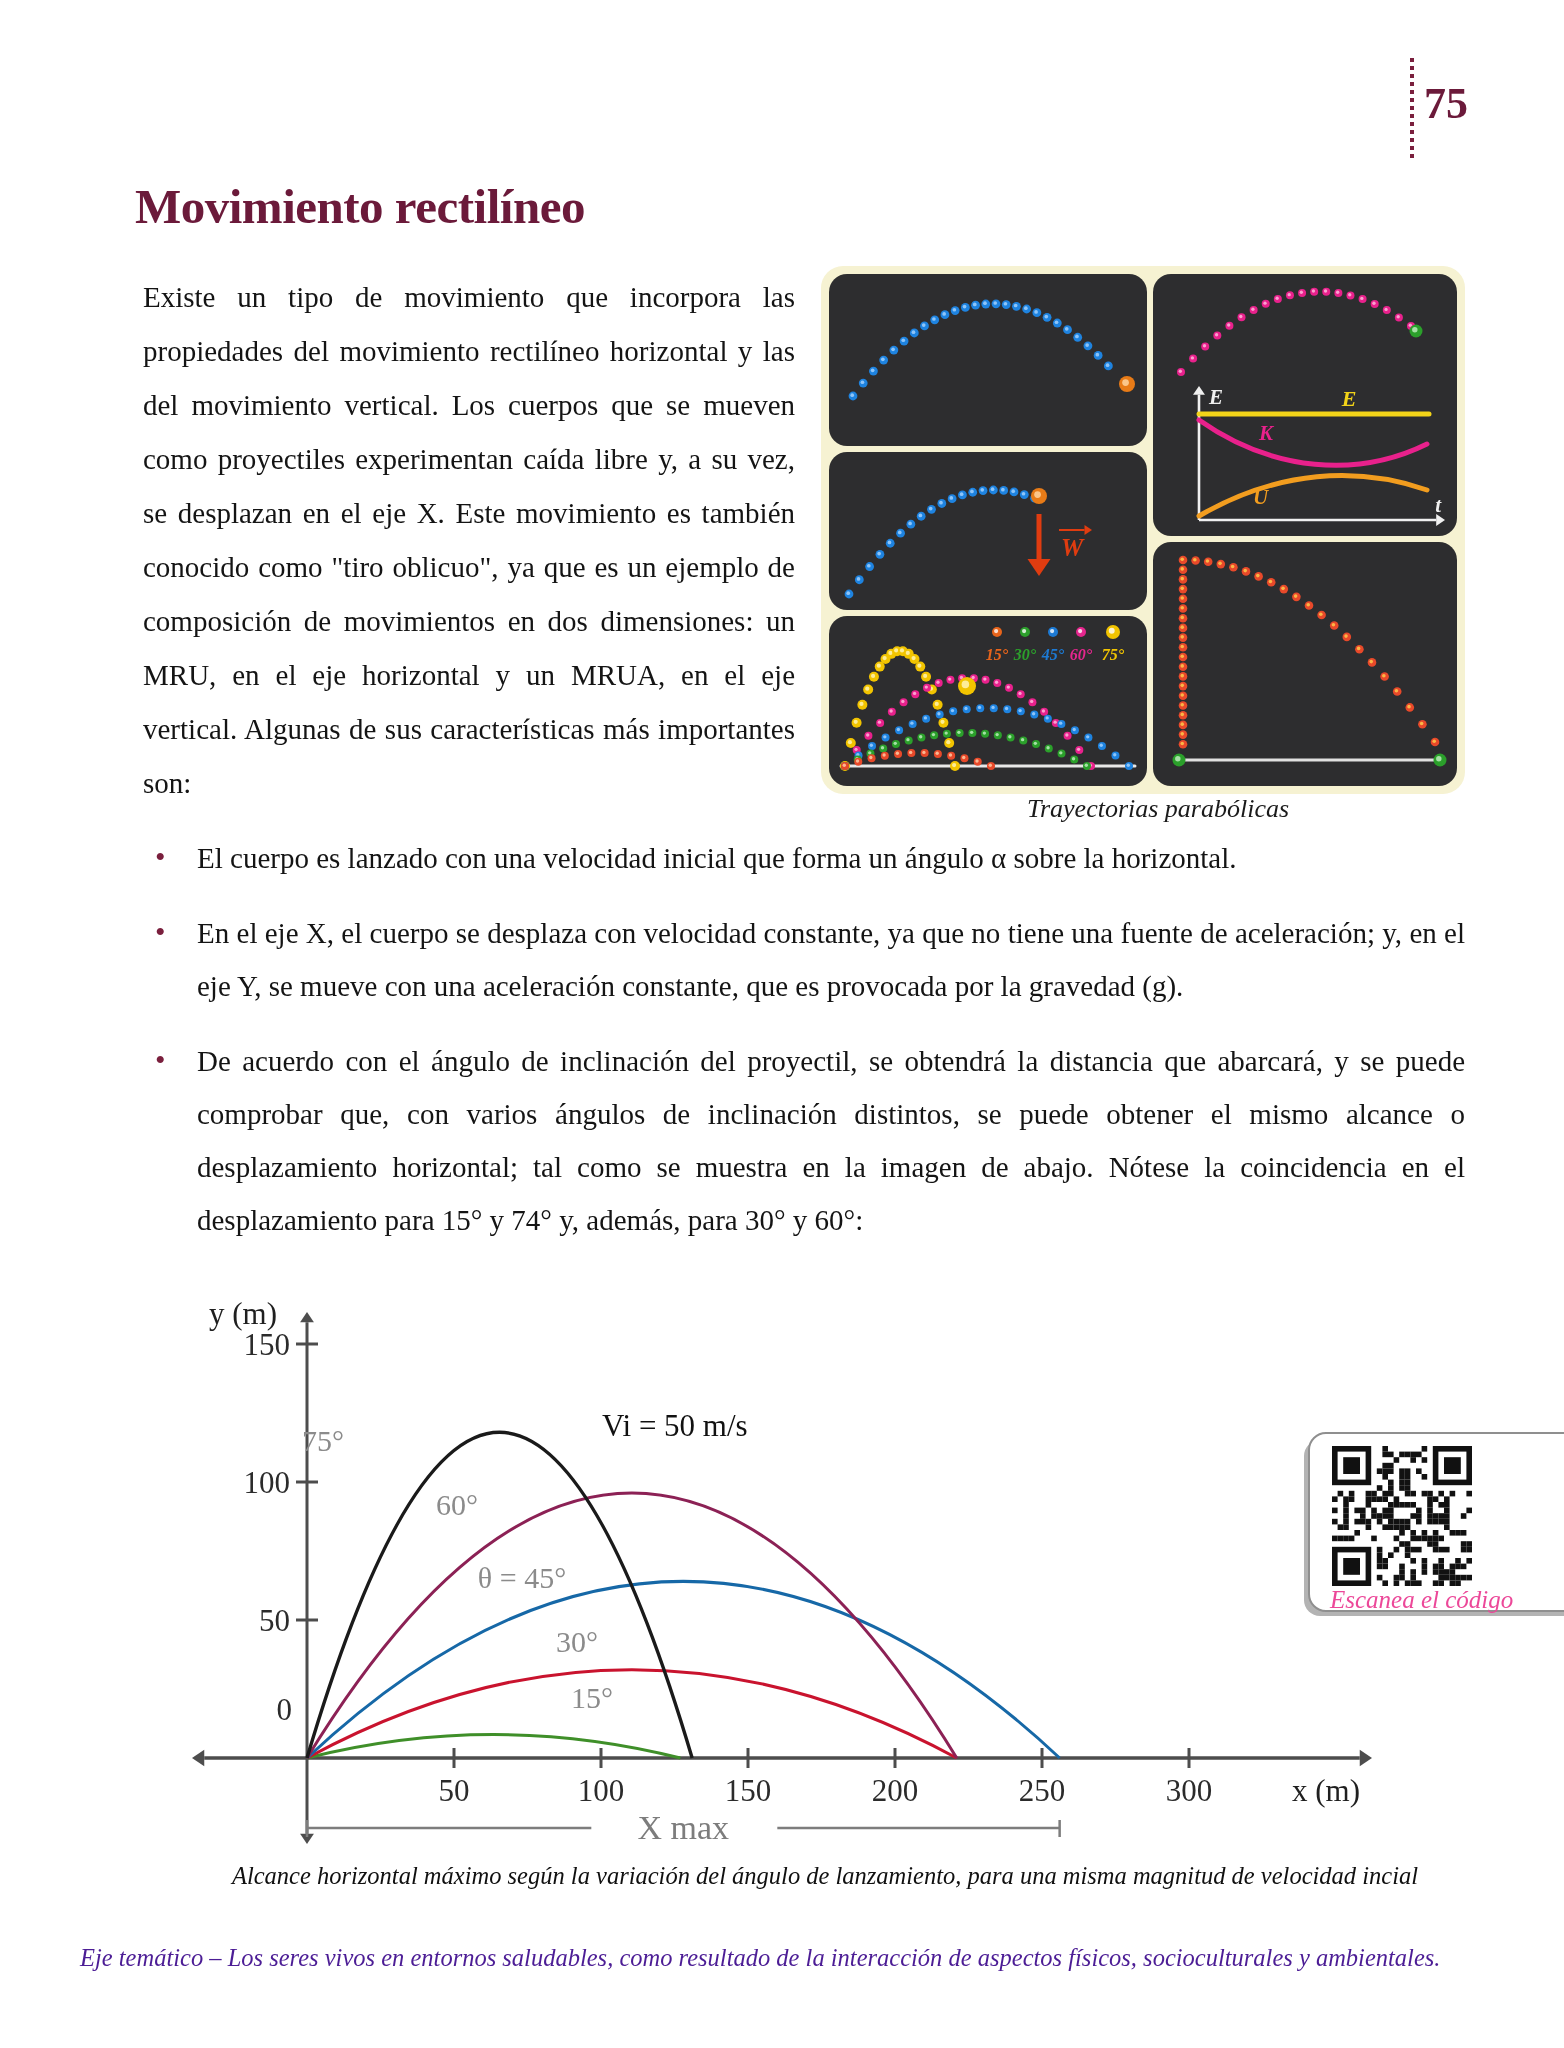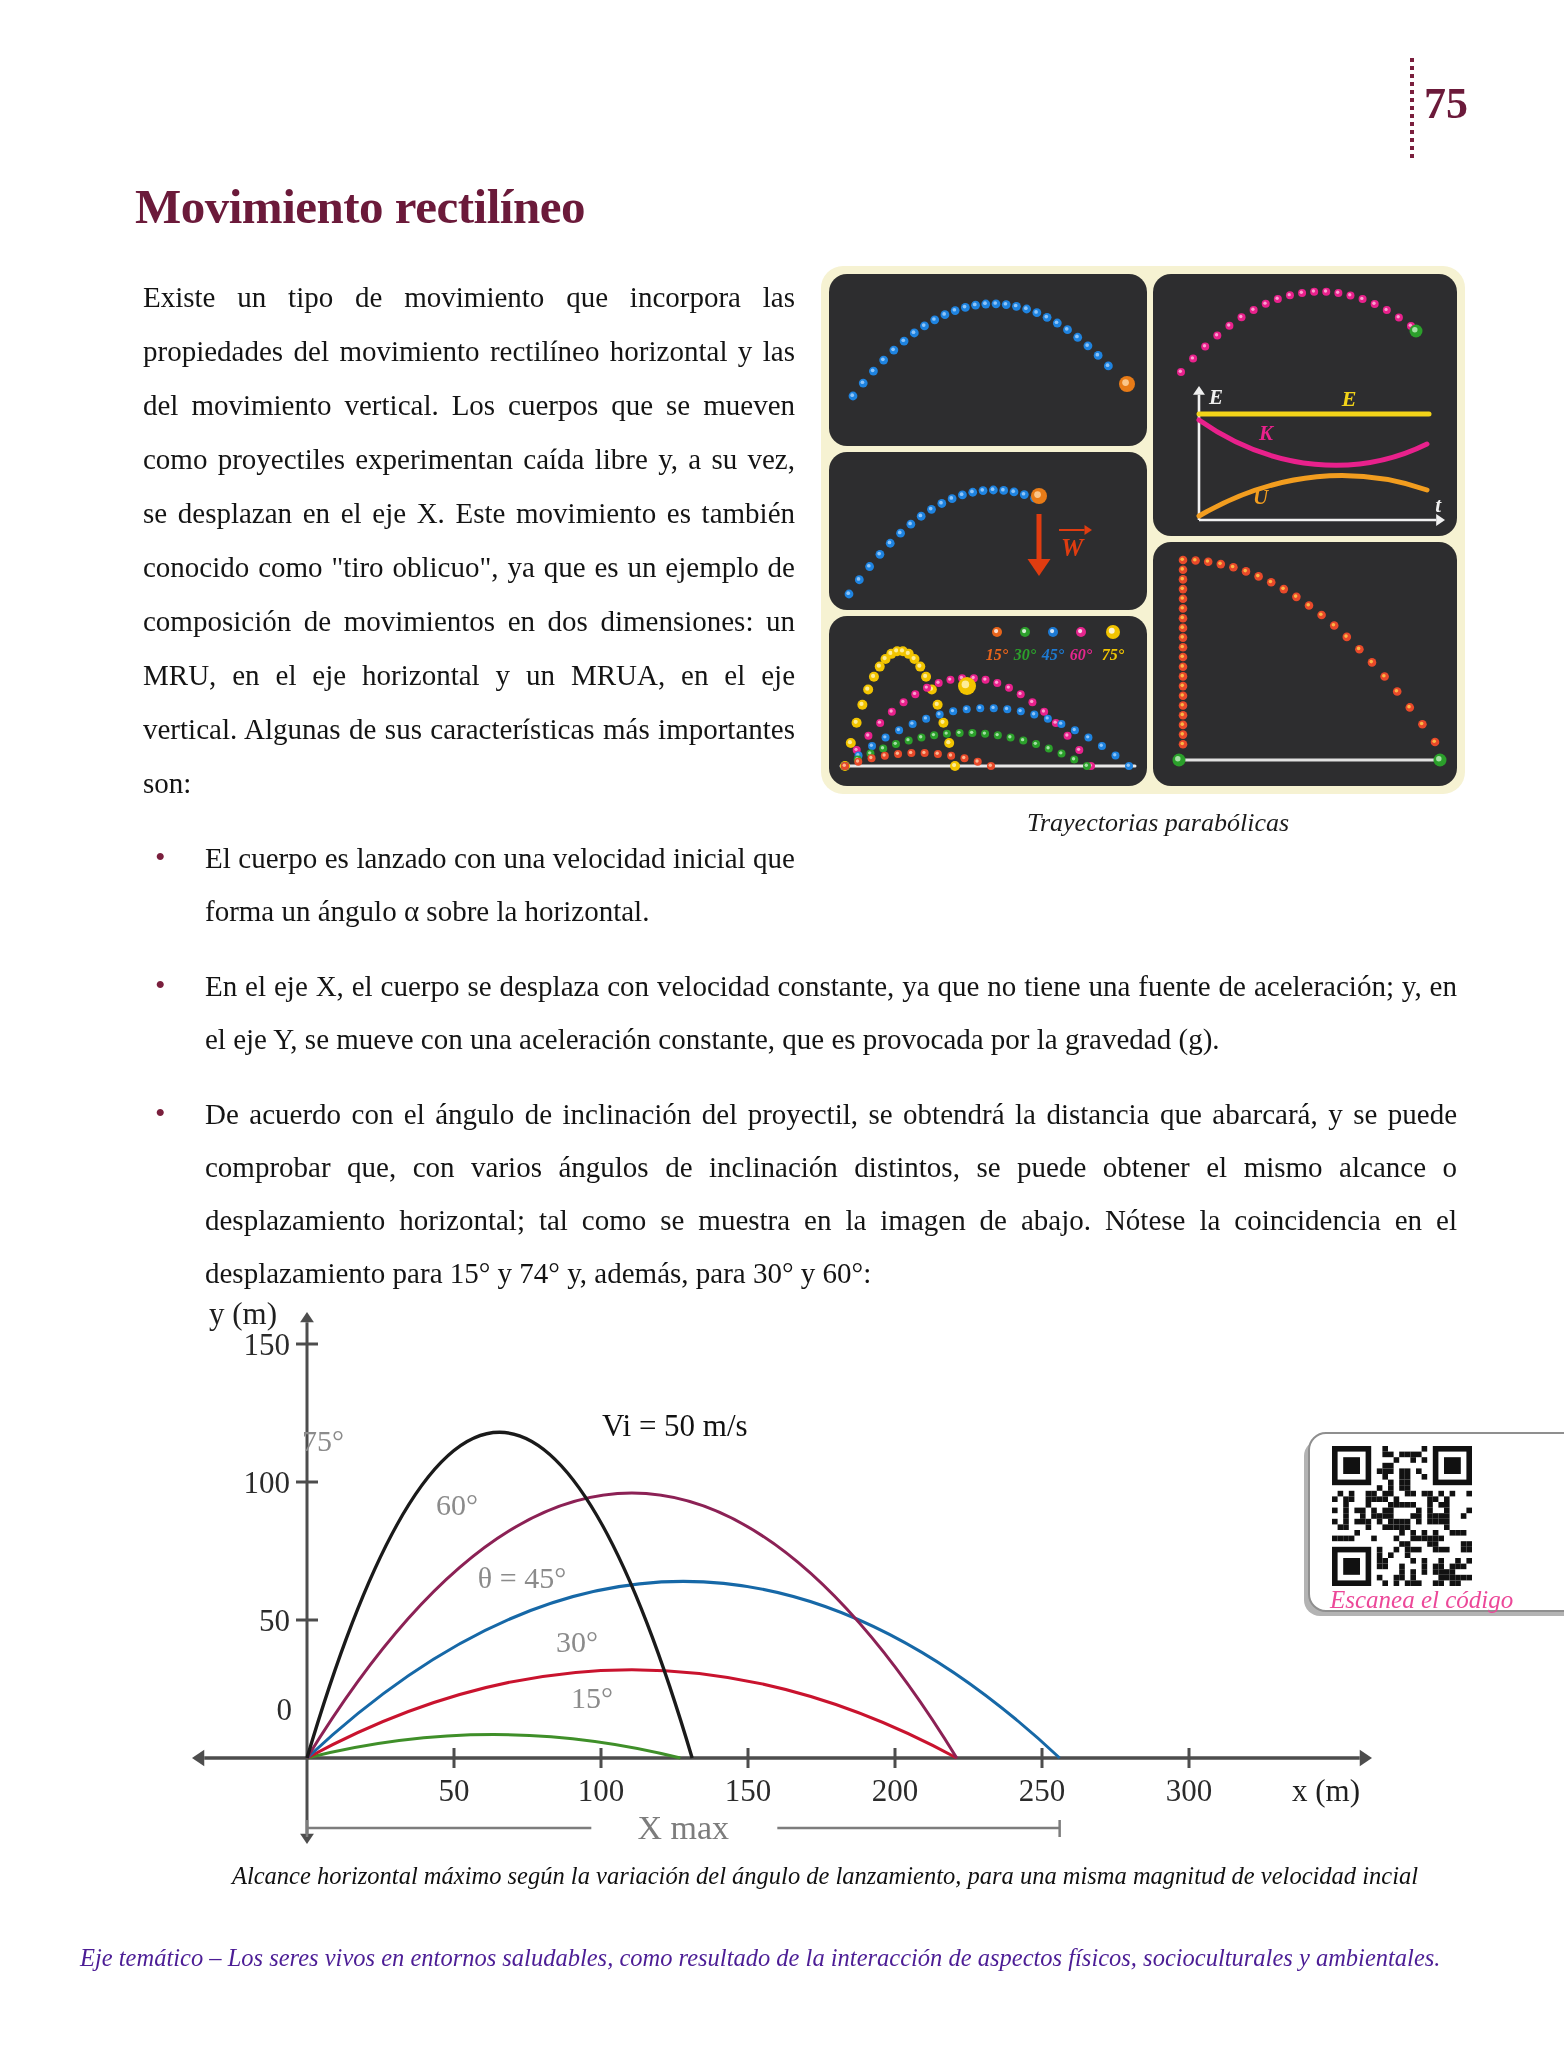--- a/index.html
+++ b/index.html
@@ -18,24 +18,24 @@
   
   h1.title{
     position:absolute;left:135px;top:178px;margin:0;font-size:49px;font-weight:bold;
     color:#6b1a3a;letter-spacing:-0.5px;
   }
   
   .content{position:absolute;left:135px;top:262px;width:1330px;}
   .figblock{float:right;width:644px;margin:4px 0 8px 26px;}
   .panel-grid{position:relative;width:644px;height:528px;background:#f6f2d2;border-radius:22px;}
   .panel{position:absolute;background:#2d2d2f;border-radius:18px;display:block;}
-  figcaption{display:block;text-align:center;font-style:italic;font-size:26px;color:#1b1b1b;margin-top:14px;padding-left:30px;}
+  figcaption{display:block;text-align:center;font-style:italic;font-size:26px;color:#1b1b1b;margin-top:0;padding-left:30px;}
   .intro{font-size:29px;line-height:54px;text-align:justify;margin:8px;hyphens:auto;}
   .bullet{position:relative;padding-left:62px;margin-top:22px;font-size:29px;line-height:53px;text-align:justify;hyphens:auto;}
-  .bullet p{margin:8px;}
+  .bullet p{margin:0;}
   .bmark{position:absolute;left:20px;top:-2px;color:#7a1f3d;font-size:30px;}
   
   #chart{position:absolute;left:140px;top:1296px;}
   
   .qr-card{
     position:absolute;left:1308px;top:1432px;width:276px;height:176px;background:#fff;
     border:2px solid #8f8f8f;border-radius:18px 0 0 18px;
     box-shadow:-6px 6px 0 -2px #b3b3b3;
   }
   #qr{position:absolute;left:22px;top:12px;}

